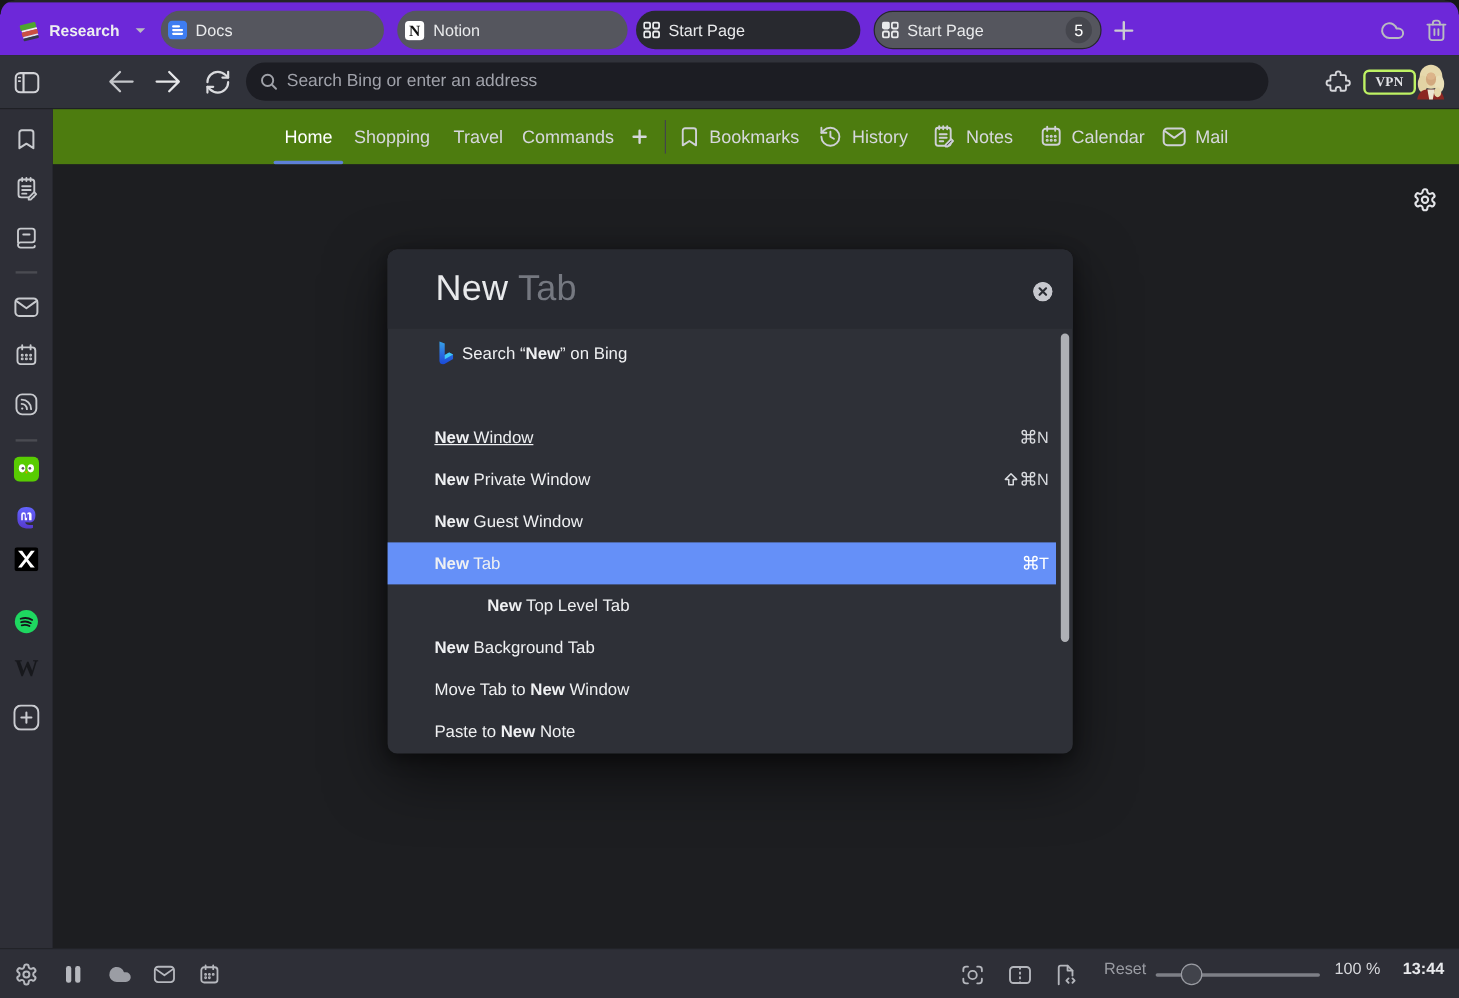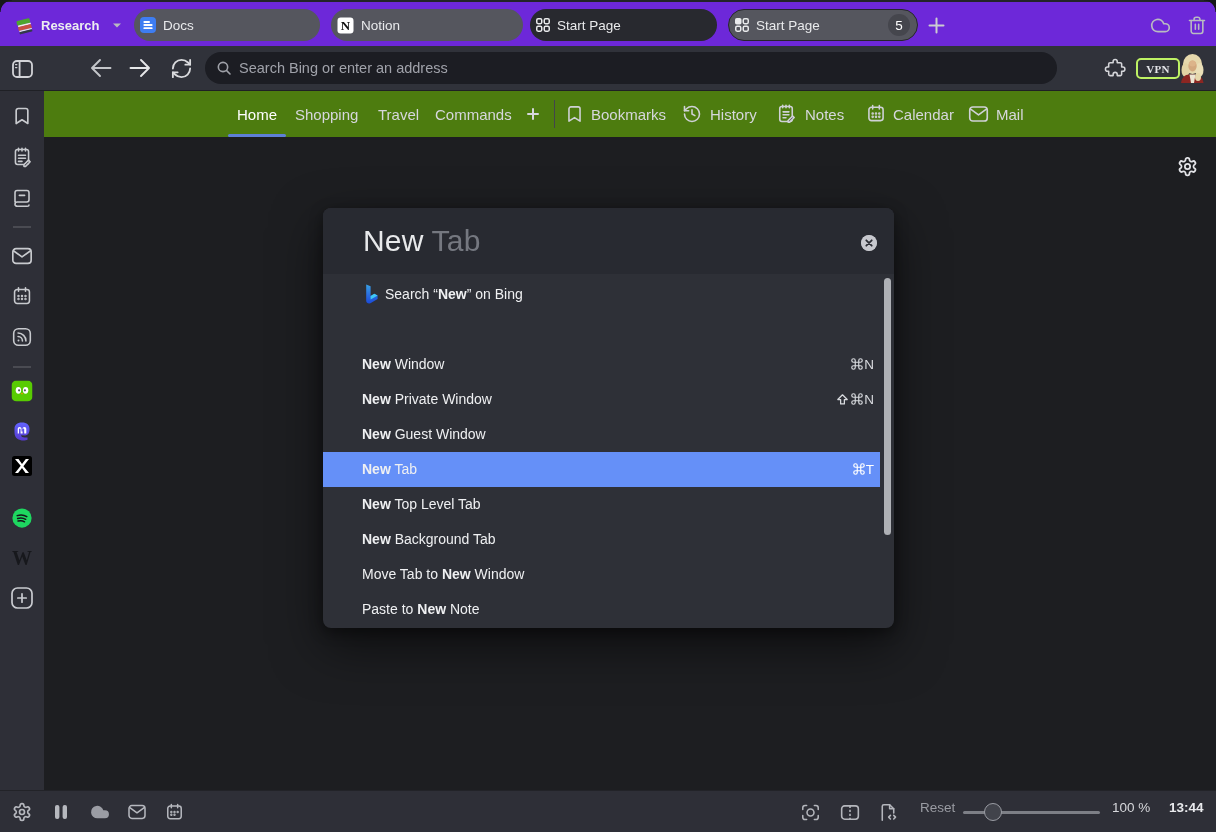--- a/index.html
+++ b/index.html
@@ -314,21 +314,21 @@
               <stop offset="0%" stop-color="#37a1e6"></stop>
               <stop offset="55%" stop-color="#2a6cdf"></stop>
               <stop offset="100%" stop-color="#1a49d8"></stop>
             </linearGradient>
           </defs>
         <path d="M1.2 0.6l4.4 1.55v9.75l3.7-2.1 3.3 1.6v3.7l-7.2 4.15c-1.8 1-4.2-.2-4.2-2.4Z" fill="url(#bingg)"></path>
         <path d="M5.6 11.9l3.7-2.1 3.3 1.6-7 4Z" fill="#40c8f4"></path>
       </svg>
       <span style="margin-left:7px">Search “<b>New</b>” on Bing</span>
     </div>
-    <div class="mrow" style="top:72.5px;">
+    <div class="mrow" style="top:72.5px;text-decoration:underline;">
         <span style="margin-left:39px"><b>New</b> Window</span>
       <span class="sc"><svg width="14" height="14" viewBox="0 0 24 24" fill="none" stroke="#d8dade" stroke-width="2">
             <path d="M15 6v12a3 3 0 1 0 3-3H6a3 3 0 1 0 3 3V6a3 3 0 1 0-3 3h12a3 3 0 1 0-3-3"></path>
           </svg>N</span>
       </div>
     <div class="mrow" style="top:107.5px;">
         <span style="margin-left:39px"><b>New</b> Private Window</span>
       <span class="sc"><svg width="15" height="15" viewBox="0 0 24 24" fill="none" stroke="#d8dade" stroke-width="2" stroke-linejoin="round">
             <path d="M9 19v-7H4.5L12 4.5 19.5 12H15v7Z"></path>
           </svg><svg width="14" height="14" viewBox="0 0 24 24" fill="none" stroke="#d8dade" stroke-width="2">
@@ -337,21 +337,21 @@
       </div>
     <div class="mrow" style="top:142.5px;">
         <span style="margin-left:39px"><b>New</b> Guest Window</span>
       </div>
     <div class="mrow rowsel" style="top:177.5px;">
         <span style="margin-left:39px"><b>New</b> Tab</span>
       <span class="sc" style="color:#fff"><svg width="14" height="14" viewBox="0 0 24 24" fill="none" stroke="#fff" stroke-width="2">
             <path d="M15 6v12a3 3 0 1 0 3-3H6a3 3 0 1 0 3 3V6a3 3 0 1 0-3 3h12a3 3 0 1 0-3-3"></path>
           </svg>T</span>
       </div>
-    <div class="mrow" style="top:212.5px;">
+    <div class="mrow" style="top:212.5px;padding-left:44px;">
         <span style="margin-left:39px"><b>New</b> Top Level Tab</span>
       </div>
     <div class="mrow" style="top:247.5px;">
         <span style="margin-left:39px"><b>New</b> Background Tab</span>
       </div>
     <div class="mrow" style="top:282.5px;">
         <span style="margin-left:39px">Move Tab to <b>New</b> Window</span>
       </div>
     <div class="mrow" style="top:317.5px;">
         <span style="margin-left:39px">Paste to <b>New</b> Note</span>

